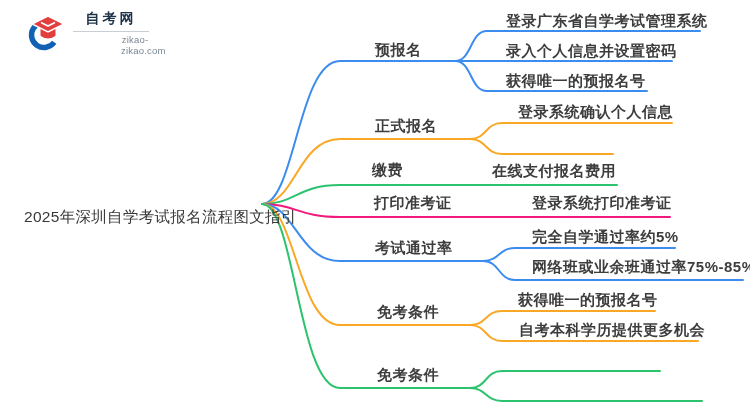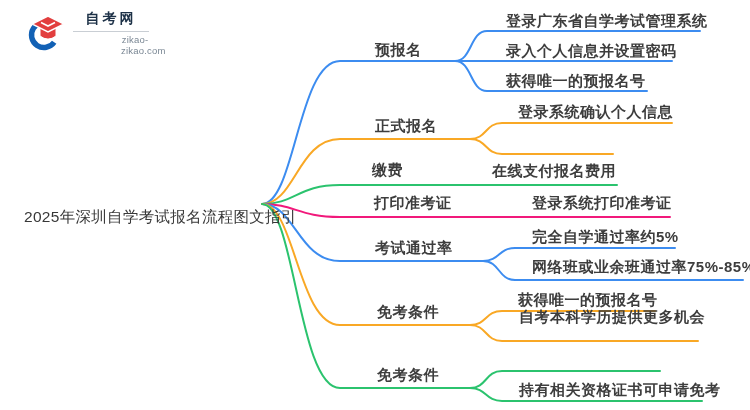--- a/index.html
+++ b/index.html
@@ -82,16 +82,15 @@
 
   <span class="node" style="left:506px;top:12px">登录广东省自学考试管理系统</span>
   <span class="node" style="left:506px;top:42px">录入个人信息并设置密码</span>
   <span class="node" style="left:506px;top:72px">获得唯一的预报名号</span>
   <span class="node" style="left:518px;top:103px">登录系统确认个人信息</span>
   <span class="node" style="left:492px;top:162px">在线支付报名费用</span>
   <span class="node" style="left:532px;top:194px">登录系统打印准考证</span>
   <span class="node" style="left:532px;top:228px">完全自学通过率约5%</span>
   <span class="node" style="left:532px;top:258px">网络班或业余班通过率75%-85%</span>
   <span class="node" style="left:518px;top:291px">获得唯一的预报名号</span>
-  <span class="node" style="left:519px;top:308px">自考本科学历提供更多机会</span>
-  <span class="node" style="left:519px;top:381px">持有相关资格证书可申请免考</span>
+  <span class="node" style="left:519px;top:321px">自考本科学历提供更多机会</span>
 
 </div>
 
 </body></html>

